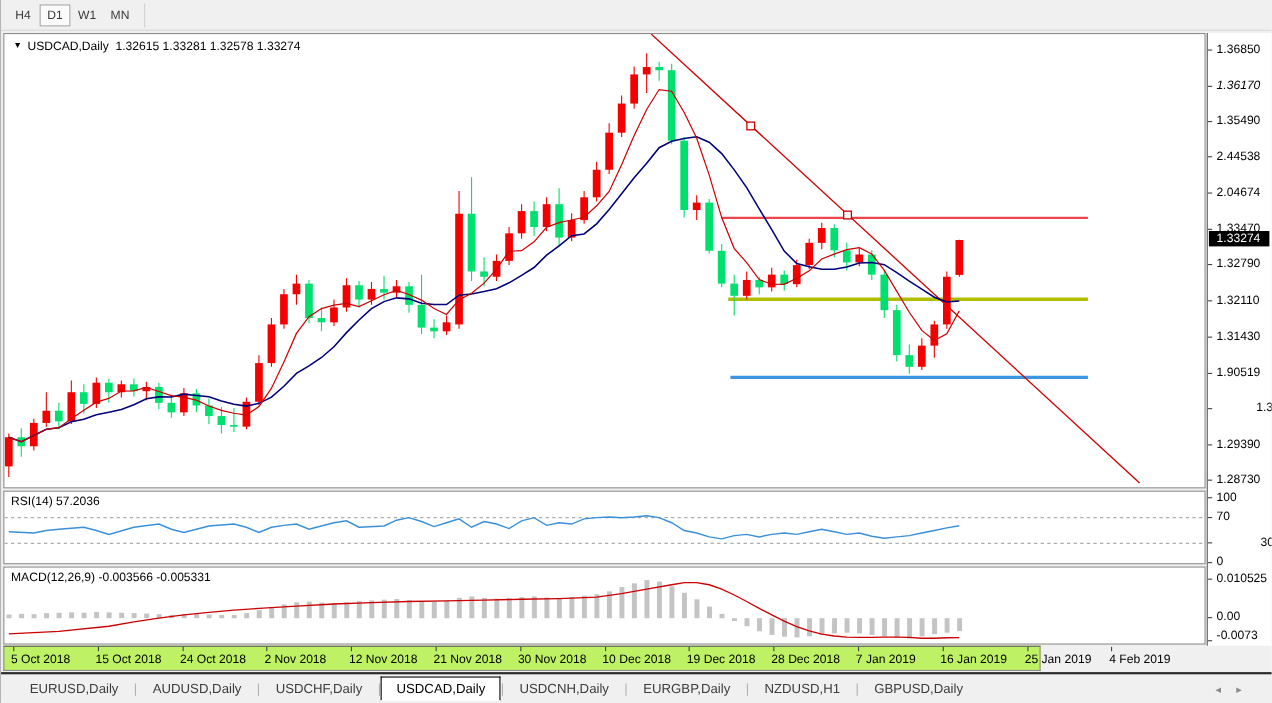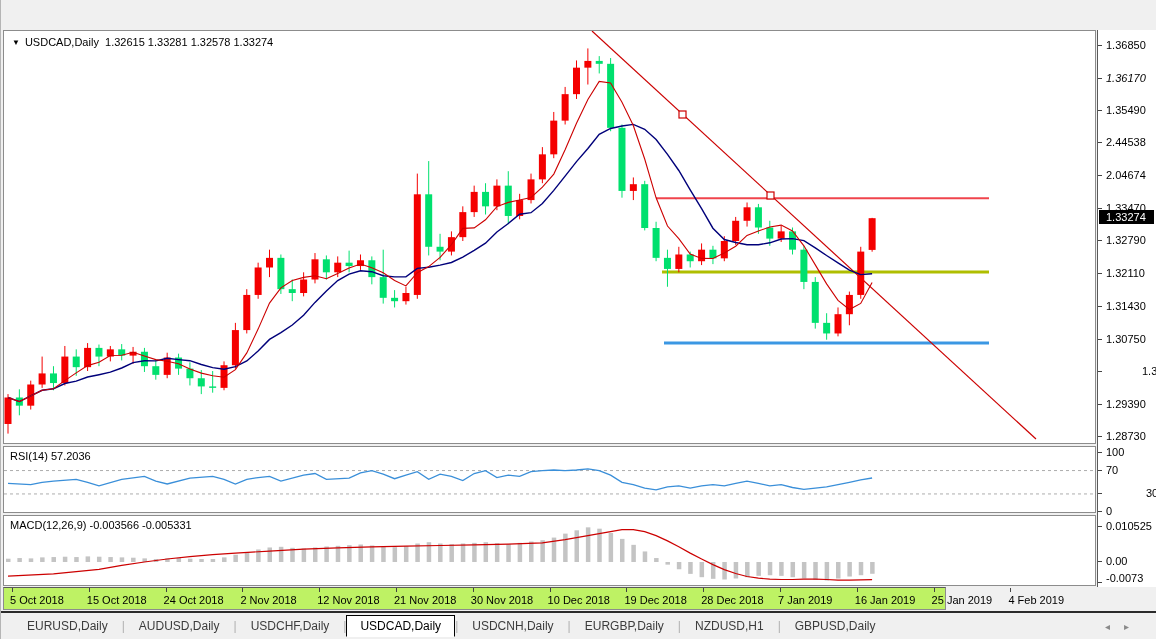--- a/index.html
+++ b/index.html
@@ -53,20 +53,29 @@
     color:#000; padding:3px 13px; }
   .tab-sep { color:#b0b0b0; font-size:12px; }
   .nav-arrows { position:absolute; right:14px; top:8px; font-size:10px;
     color:#8a8a8a; letter-spacing:14px; }
 </style>
 </head>
 <body>
 
 <div class="app">
 
+  <div class="toolbar">
+    <div id="tf-tabs" style="display:flex;">
+        <div class="tf-tab">H4</div>
+        <div class="tf-tab active">D1</div>
+        <div class="tf-tab">W1</div>
+        <div class="tf-tab">MN</div>
+      </div>
+    <div class="toolbar-sep"></div>
+  </div>
 
   <div class="panel" id="main-panel">
     <div class="chart-title">
       <span class="tri">▼</span><span>USDCAD,Daily</span>&nbsp;&nbsp;<span>1.32615 1.33281 1.32578 1.33274</span>
     </div>
     <svg id="main-svg" width="1091" height="412" viewBox="0 0 1091 412">
         <line x1="652" y1="167.15400000000034" x2="985" y2="167.15400000000034" stroke="#f0444c" stroke-width="2"></line>
         <line x1="658" y1="241.06425000000021" x2="985" y2="241.06425000000021" stroke="#afbe00" stroke-width="3"></line>
         <line x1="660" y1="312.0855000000004" x2="985" y2="312.0855000000004" stroke="#3b97e3" stroke-width="3"></line>
         <line x1="588" y1="0" x2="1032" y2="408" stroke="#cc0000" stroke-width="1.2"></line>
@@ -336,21 +345,21 @@
       <div class="axis-label" style="top: 139.005px;">2.04674</div>
       <div class="axis-tick" style="top: 145.005px;"></div>
       <div class="axis-label" style="top: 171.747px;">1.33470</div>
       <div class="axis-tick" style="top: 177.747px;"></div>
       <div class="axis-label" style="top: 204.489px;">1.32790</div>
       <div class="axis-tick" style="top: 210.489px;"></div>
       <div class="axis-label" style="top: 237.231px;">1.32110</div>
       <div class="axis-tick" style="top: 243.231px;"></div>
       <div class="axis-label" style="top: 269.973px;">1.31430</div>
       <div class="axis-tick" style="top: 275.973px;"></div>
-      <div class="axis-label" style="top: 302.715px;">1.30750</div>
+      <div class="axis-label" style="top: 302.715px;">1.90519</div>
       <div class="axis-tick" style="top: 308.715px;"></div>
       <div class="axis-label" style="top: 335.457px; margin-left: 36px;">1.30070</div>
       <div class="axis-tick" style="top: 341.457px;"></div>
       <div class="axis-label" style="top: 368.199px;">1.29390</div>
       <div class="axis-tick" style="top: 374.199px;"></div>
       <div class="axis-label" style="top: 399.978px;">1.28730</div>
       <div class="axis-tick" style="top: 405.978px;"></div>
       <div class="price-badge" style="top: 180.184px;">1.33274</div>
       <div class="axis-label" style="top: 416px;">100</div>
       <div class="axis-tick" style="top: 422px;"></div>

